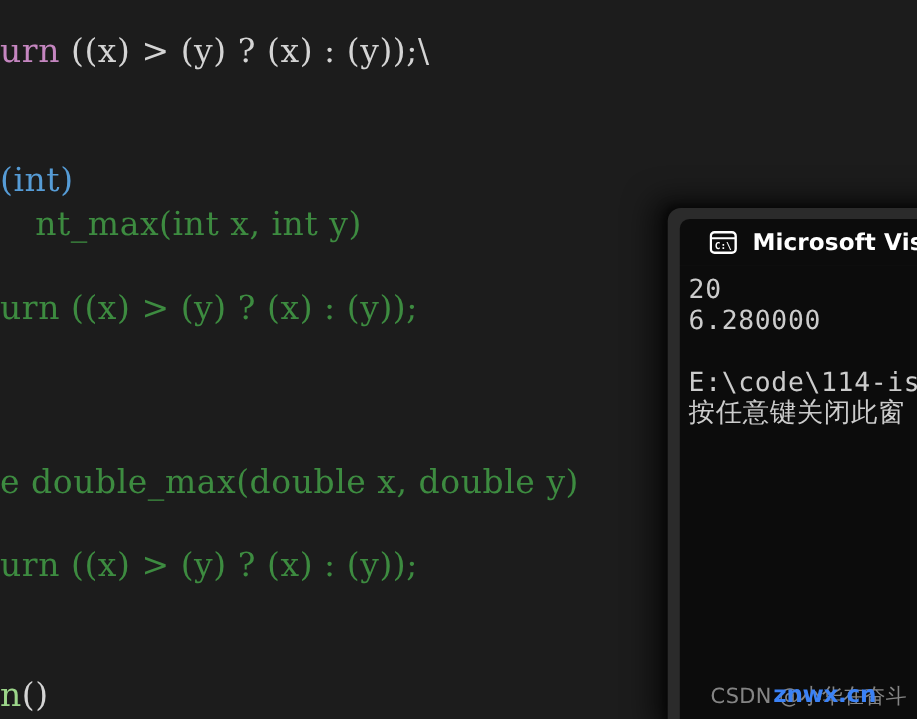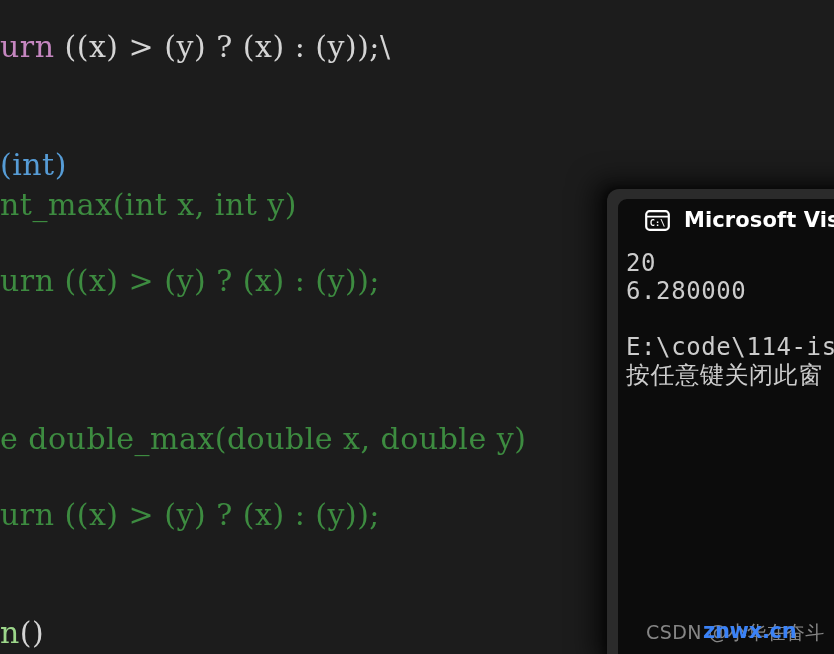--- a/index.html
+++ b/index.html
@@ -128,21 +128,21 @@
 </style>
 </head>
 <body>
 
 <div id="screen">
 
   <div id="editor">
 
   <div class="code-line" style="top: 32px; left: 0px;"><span class="tok" style="color: rgb(197, 134, 192);">urn </span><span class="tok" style="color: rgb(212, 212, 212);">((x) &gt; (y) ? (x) : (y));\</span></div>
       <div class="code-line" style="top: 150px; left: 0px;"><span class="tok" style="color: rgb(86, 156, 214);">(int)</span></div>
-      <div class="code-line" style="top: 190px; left: 0px;"><span class="tok" style="color: rgb(61, 139, 64);">nt_max(int x, int y)</span></div>
+      <div class="code-line" style="top: 190px; left: 0px; padding-left: 32px;"><span class="tok" style="color: rgb(61, 139, 64);">nt_max(int x, int y)</span></div>
       <div class="code-line" style="top: 266px; left: 0px;"><span class="tok" style="color: rgb(61, 139, 64);">urn ((x) &gt; (y) ? (x) : (y));</span></div>
       <div class="code-line" style="top: 424px; left: 0px;"><span class="tok" style="color: rgb(61, 139, 64); margin-top: 43px;">e double_max(double x, double y)</span></div>
       <div class="code-line" style="top: 500px; left: 0px;"><span class="tok" style="color: rgb(61, 139, 64);">urn ((x) &gt; (y) ? (x) : (y));</span></div>
       <div class="code-line" style="top: 618px; left: 0px;"><span class="tok" style="color: rgb(156, 214, 138);">n</span><span class="tok" style="color: rgb(212, 212, 212);">()</span></div>
     </div>
 
   <div id="console-window">
 
     <div id="console-titlebar">
       <svg id="console-icon" viewBox="0 0 25 21" xmlns="http://www.w3.org/2000/svg">

